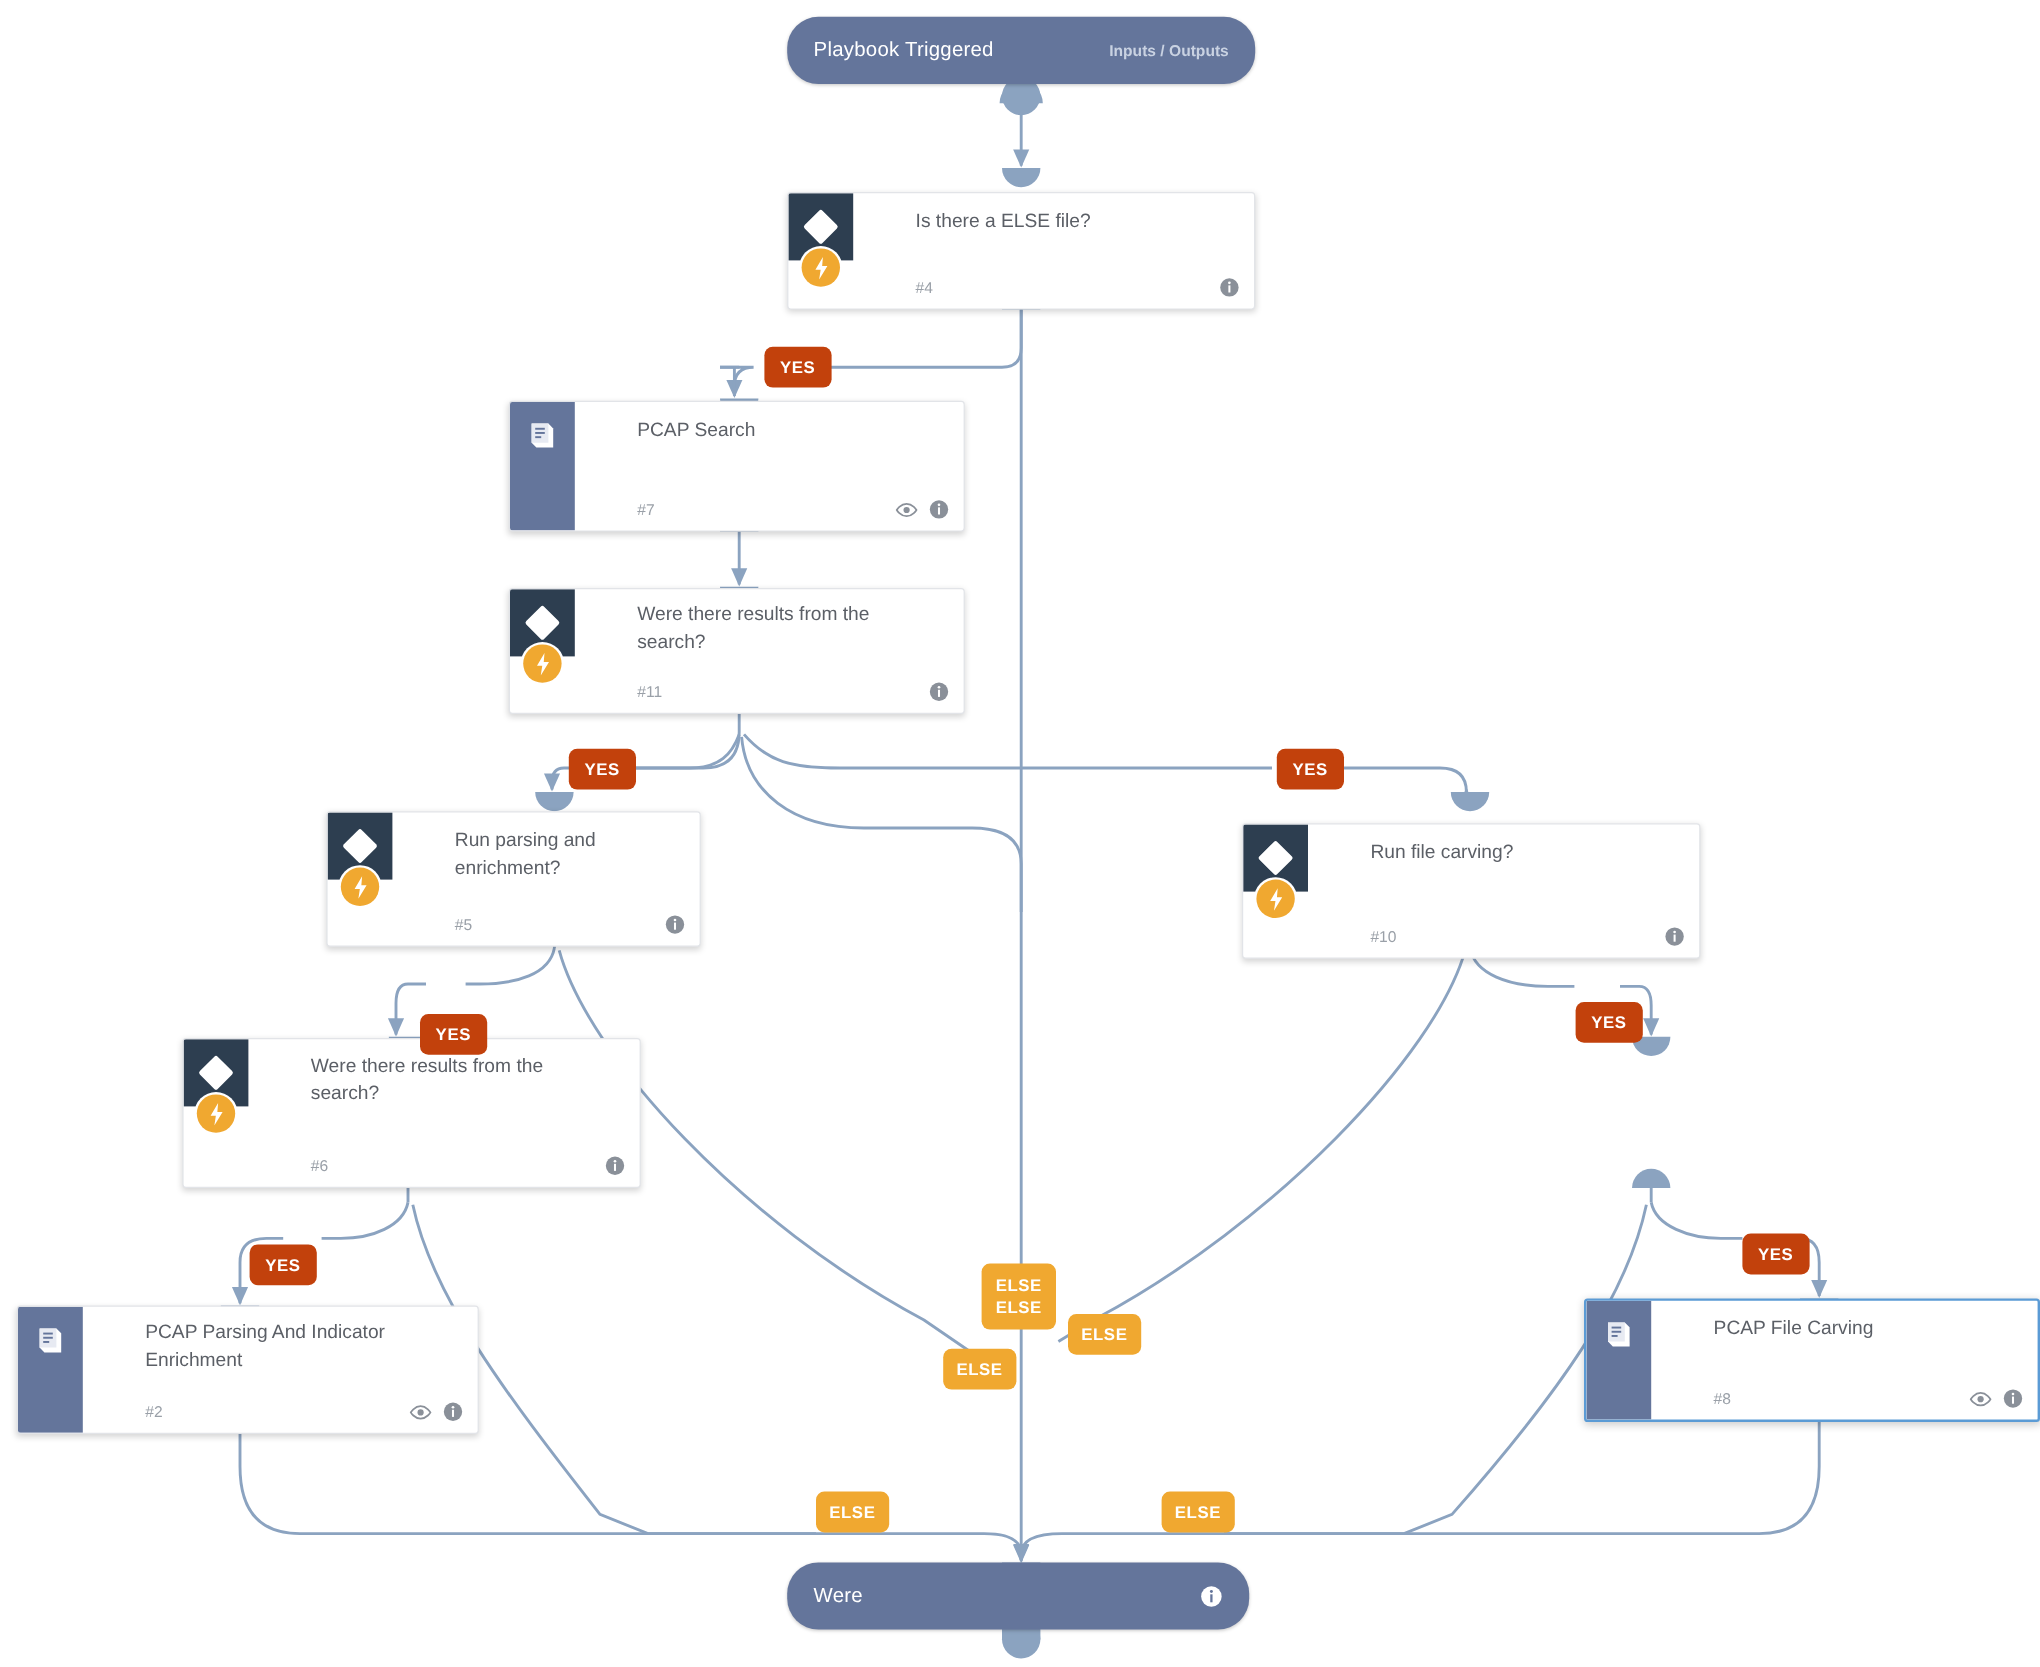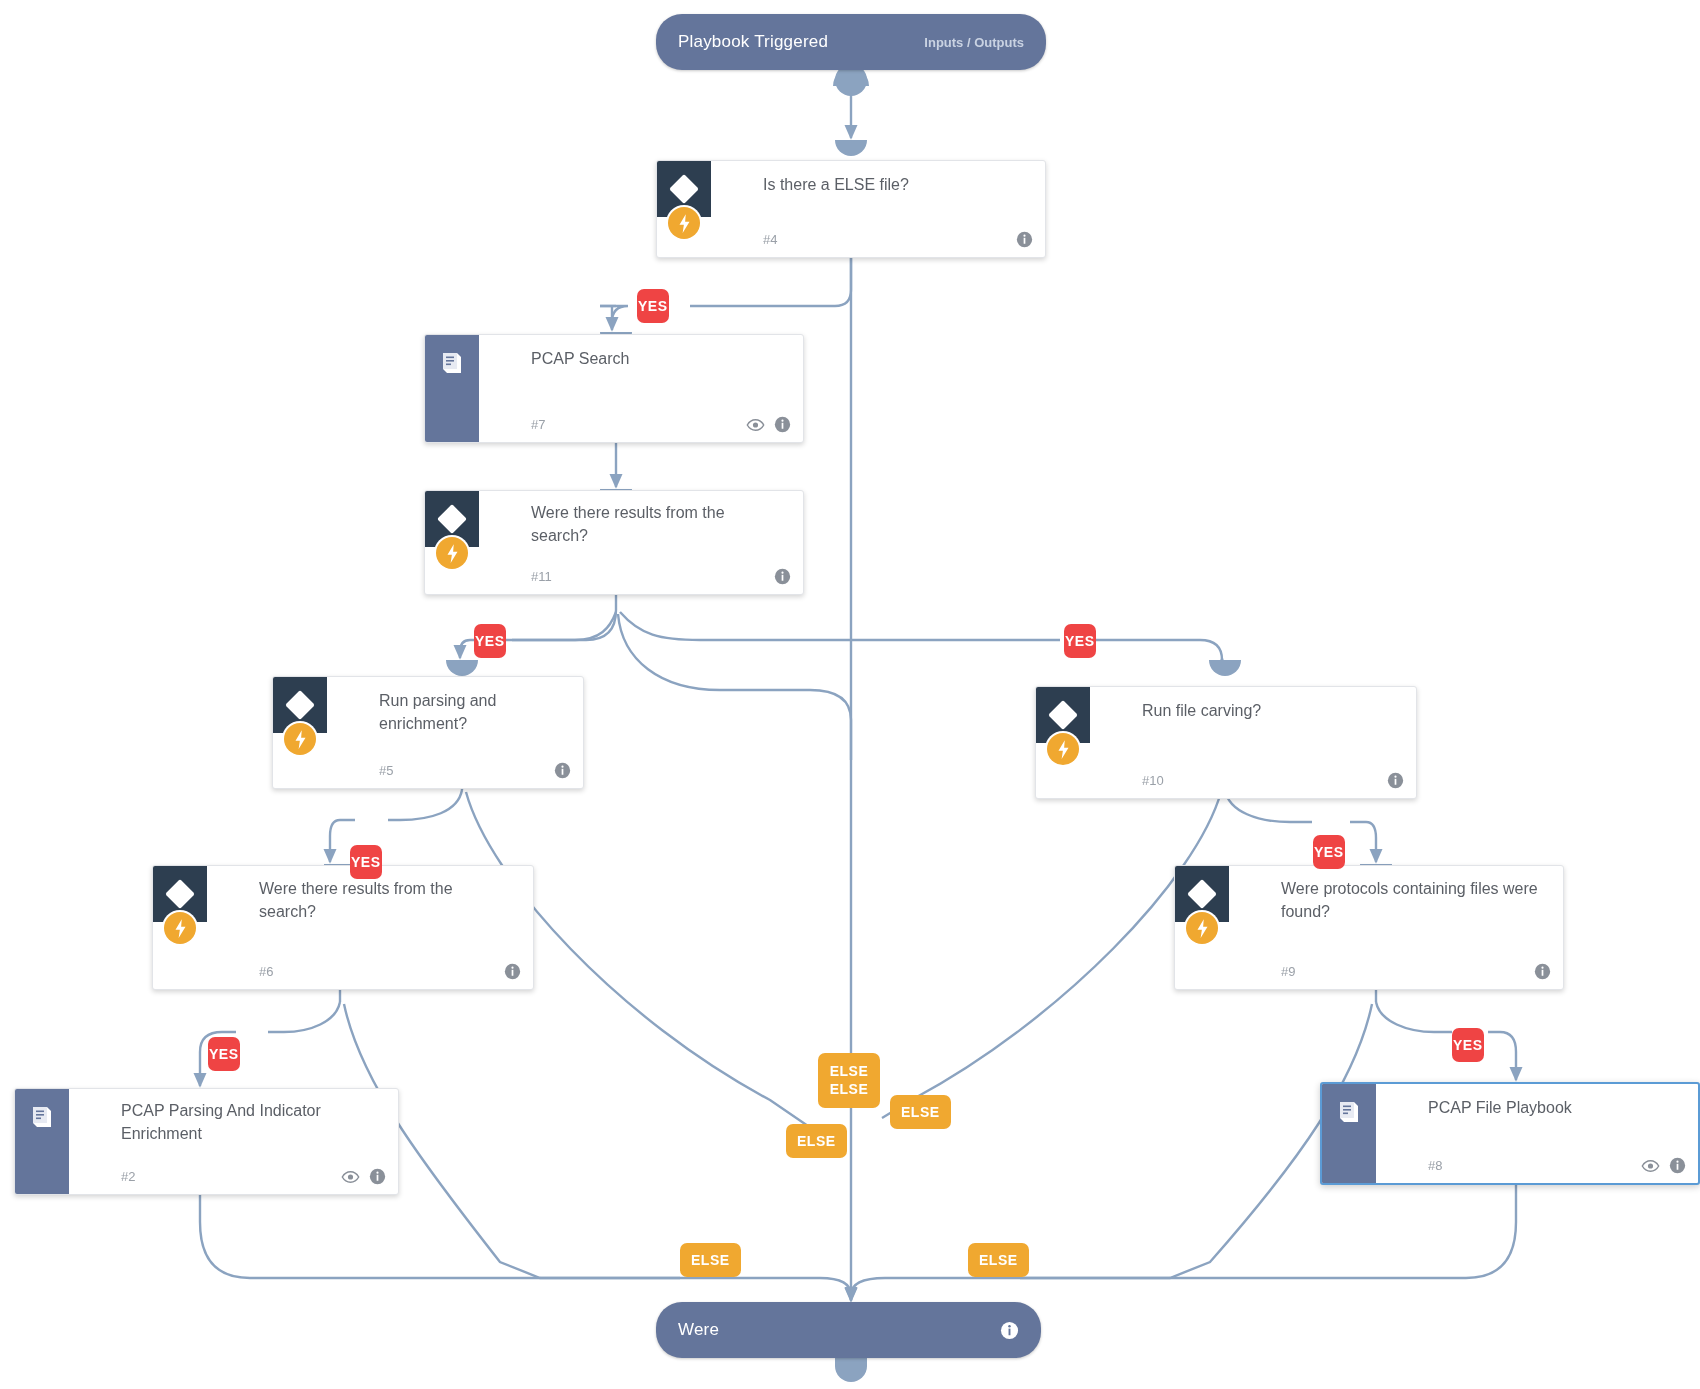--- a/index.html
+++ b/index.html
@@ -66,21 +66,21 @@
   }
 
   .icon-eye,.icon-info{display:block;}
 
   
   .badge{
     position:absolute;border-radius:7px;display:flex;align-items:center;justify-content:center;
     color:#ffffff;font-size:14px;font-weight:700;letter-spacing:.5px;
     box-sizing:border-box;
   }
-  .badge-yes{background:#ef4444;height:34px;padding:0 1px;}
+  .badge-yes{background:#c2410c;height:34px;padding:0 13px;}
   .badge-else{background:#f0a830;height:34px;padding:0 11px;}
   .badge-else-double{height:55px;flex-direction:column;gap:3px;padding:6px 11px;}
   .badge-else-double span{line-height:1.05;}
 </style>
 </head>
 <body>
 
 <div id="canvas">
 
   <svg id="edges" viewBox="0 0 1700 1389">
@@ -336,43 +336,20 @@
           <svg class="icon-info" width="17" height="17" viewBox="0 0 20 20">
             <circle cx="10" cy="10" r="9" fill="#8a9099"></circle>
             <rect x="9" y="8" width="2" height="7" fill="#fff"></rect>
               <circle cx="10" cy="5.5" r="1.3" fill="#fff"></circle>
           </svg>
         </span>
       </div>
     </div>
   </div>
 
-  <div class="node card" style="left:1174px;top:865px;width:390px;height:125px;">
-    <div class="stripe stripe-cond">
-      <div class="diamond"></div>
-      <div class="bolt">
-        <svg viewBox="0 0 24 30">
-            <path d="M14 0 L4 17 L11 17 L9 30 L20 12 L13 12 Z" fill="#fff"></path>
-          </svg>
-      </div>
-    </div>
-    <div class="body" style="padding-top:12px;">
-      <div class="title" style="max-width:270px;">Were protocols containing files were found?</div>
-      <div class="footer">
-        <span class="num">#9</span>
-        <span class="ficons">
-          <svg class="icon-info" width="17" height="17" viewBox="0 0 20 20">
-            <circle cx="10" cy="10" r="9" fill="#8a9099"></circle>
-            <rect x="9" y="8" width="2" height="7" fill="#fff"></rect>
-              <circle cx="10" cy="5.5" r="1.3" fill="#fff"></circle>
-          </svg>
-        </span>
-      </div>
-    </div>
-  </div>
 
   <div class="node card" style="left:14px;top:1088px;width:385px;height:107px;">
     <div class="stripe stripe-book">
       <svg class="book" viewBox="0 0 26 26">
         <path d="M4 3 L18 3 L22 7 L22 23 L8 23 L4 19 Z" fill="#fff"></path>
         <path d="M4 3 L18 3 L18 19 L4 19 Z" fill="#e7eaf2"></path>
         <rect x="7" y="6.5" width="8" height="1.6" fill="#64759b"></rect>
         <rect x="7" y="10" width="8" height="1.6" fill="#64759b"></rect>
         <rect x="7" y="13.5" width="5" height="1.6" fill="#64759b"></rect>
       </svg>
@@ -400,21 +377,21 @@
     <div class="stripe stripe-book">
       <svg class="book" viewBox="0 0 26 26">
         <path d="M4 3 L18 3 L22 7 L22 23 L8 23 L4 19 Z" fill="#fff"></path>
         <path d="M4 3 L18 3 L18 19 L4 19 Z" fill="#e7eaf2"></path>
         <rect x="7" y="6.5" width="8" height="1.6" fill="#64759b"></rect>
         <rect x="7" y="10" width="8" height="1.6" fill="#64759b"></rect>
         <rect x="7" y="13.5" width="5" height="1.6" fill="#64759b"></rect>
       </svg>
     </div>
     <div class="body">
-      <div class="title">PCAP File Playbook</div>
+      <div class="title">PCAP File Carving</div>
       <div class="footer">
         <span class="num">#8</span>
         <span class="ficons">
           <svg class="icon-eye" width="19" height="14" viewBox="0 0 22 14">
             <path d="M11 1 C5 1 1.5 7 1.5 7 C1.5 7 5 13 11 13 C17 13 20.5 7 20.5 7 C20.5 7 17 1 11 1 Z" fill="none" stroke="#8a9099" stroke-width="1.7"></path>
             <circle cx="11" cy="7" r="3" fill="#8a9099"></circle>
           </svg>
           <svg class="icon-info" width="17" height="17" viewBox="0 0 20 20">
             <circle cx="10" cy="10" r="9" fill="#8a9099"></circle>
             <rect x="9" y="8" width="2" height="7" fill="#fff"></rect>

